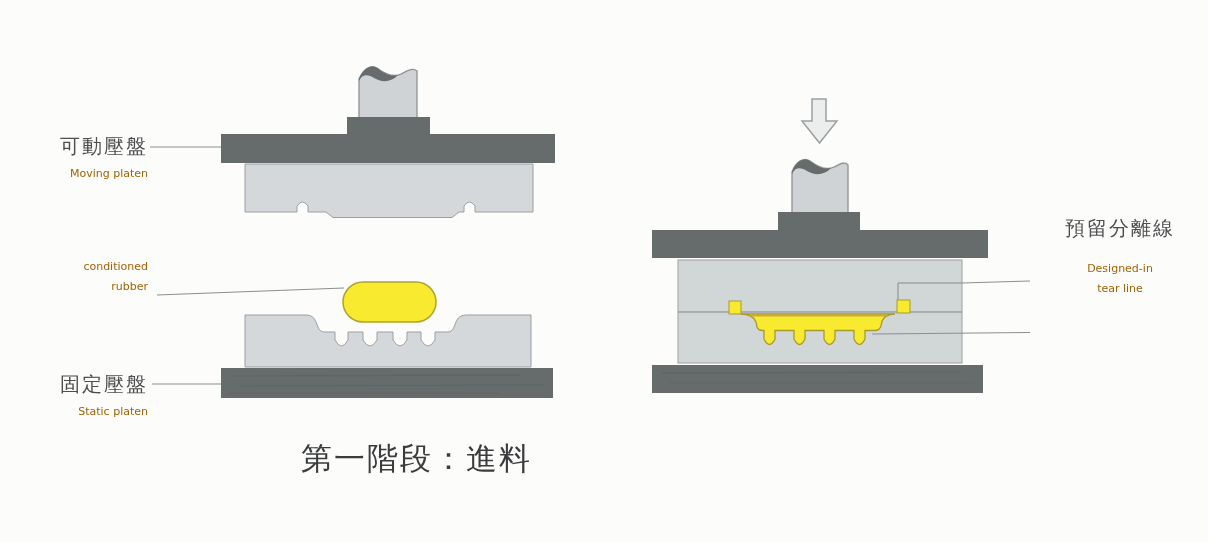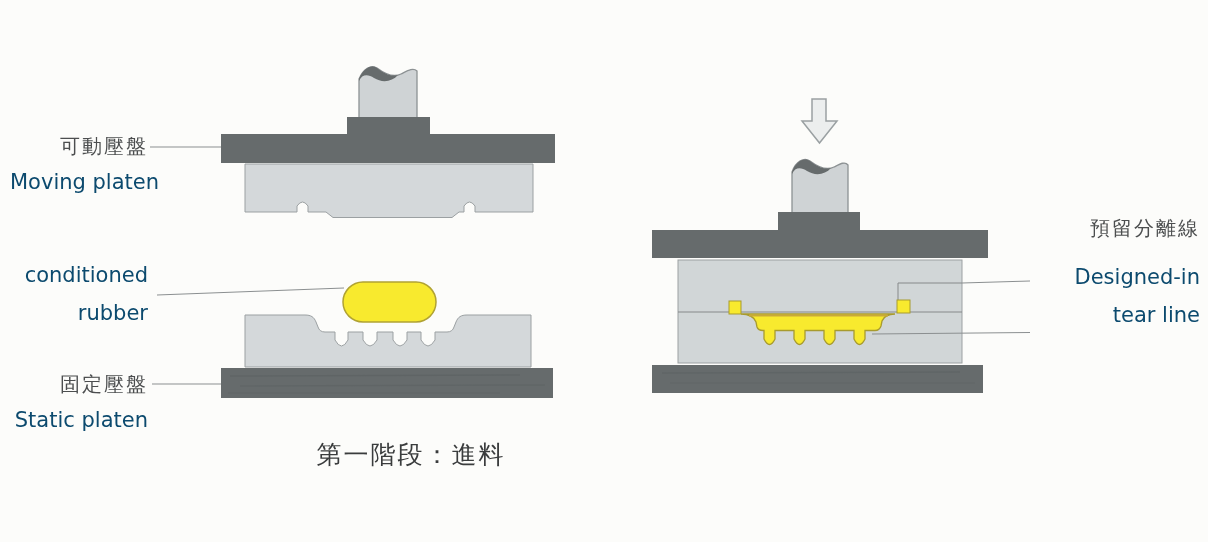--- a/index.html
+++ b/index.html
@@ -7,33 +7,33 @@
   body {
     font-family:"DejaVu Sans", sans-serif;
     background:#fcfcfa;
     position:relative;
     overflow:hidden;
   }
   #canvas { position:absolute; left:0; top:0; width:1208px; height:424px;border-radius:10px; }
   svg.diagram { position:absolute; left:0; top:0; }
   .label { position:absolute; }
   .label.right { text-align:right; }
-  .label.left { text-align:right; }
+  .label.left { text-align:center; }
   .label-zh {
     font-size:20px; letter-spacing:2px; color:#4c4e4f; line-height:1.2;
     white-space:nowrap;
   }
   .label-en {
-    font-size:21px; color:#0c4a6e; line-height:1.8; margin-top:6px;
+    font-size:11px; color:#a16207; line-height:1.8; margin-top:6px;
     white-space:nowrap;
   }
   .label-en.multi { margin-top:19px; }
   .caption {
     position:absolute; top:438px; width:220px; text-align:center;
-    font-size:25px; letter-spacing:2px; color:#3a3c3d; white-space:nowrap;
+    font-size:31px; letter-spacing:2px; color:#3a3c3d; white-space:nowrap;
   }
 </style>
 </head>
 <body>
 
 <div id="canvas">
 
   <svg class="diagram" width="1208" height="542" viewBox="0 0 1208 542">
 
     <g>

